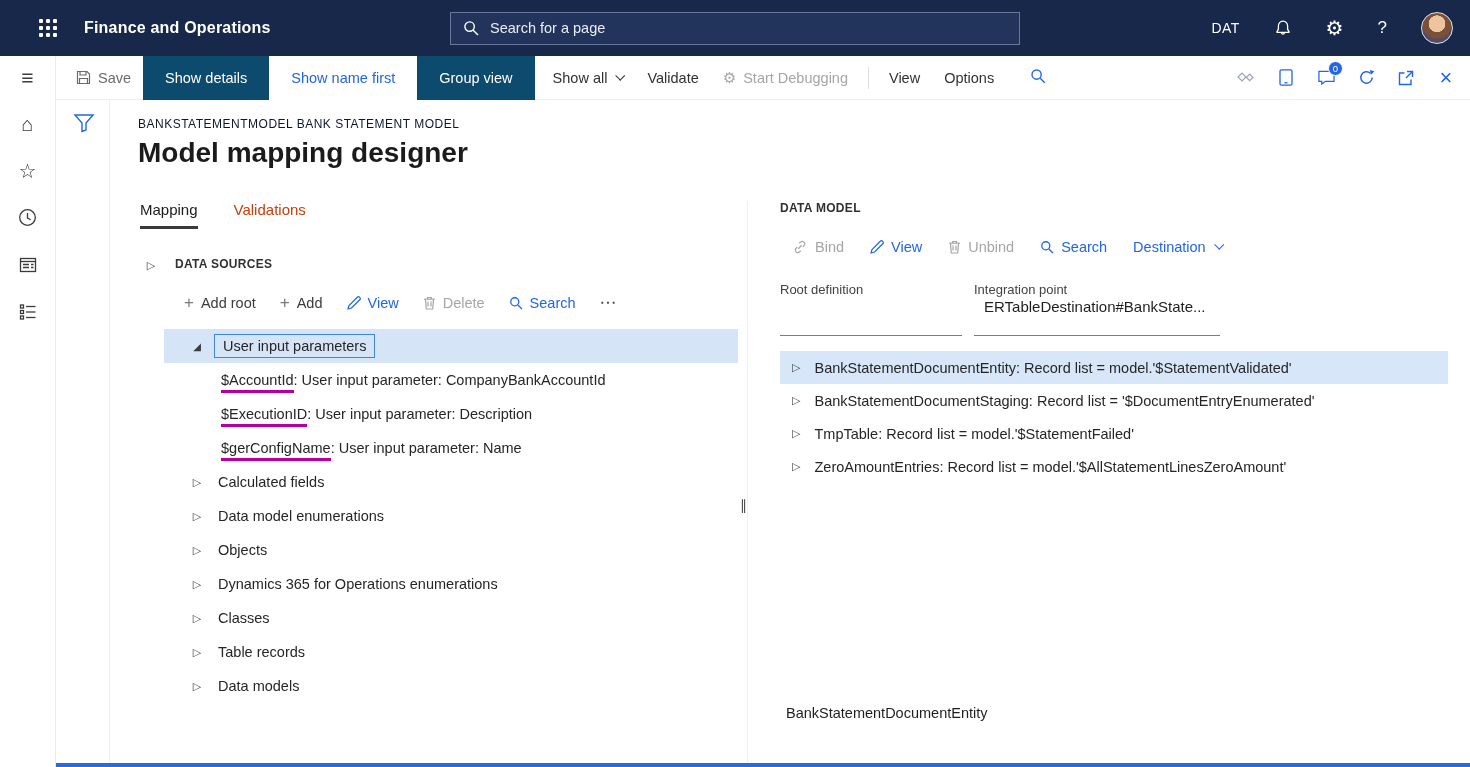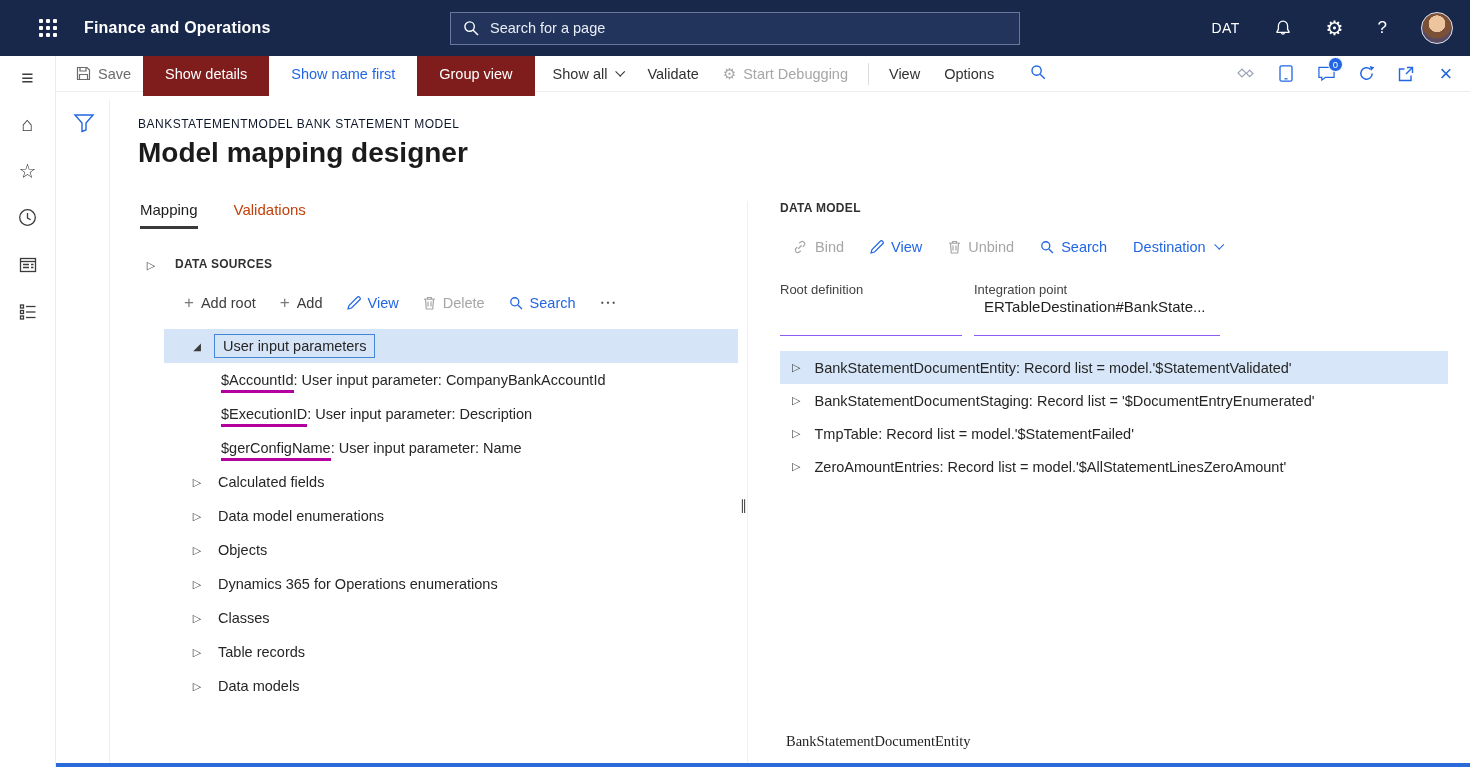--- a/index.html
+++ b/index.html
@@ -24,24 +24,24 @@
   .avatar { width:32px; height:32px; border-radius:50%; border:1px solid #dfe3ec;
     background: radial-gradient(circle at 50% 36%, #ecc49e 0 34%, #7a5036 35% 60%, #584a63 61% 100%); }
 
   
   .left-rail { position:absolute; top:56px; left:0; width:56px; bottom:0; background:#fff; border-right:1px solid #ECECEC; display:flex; flex-direction:column; align-items:center; z-index:4; }
   .rail-item { width:56px; height:47px; display:flex; align-items:center; justify-content:center; color:#3B3B3B; cursor:pointer; }
   .rail-hamburger { height:44px; font-size:21px; }
   .rail-glyph { font-size:20px; line-height:1; }
 
   
-  .actionbar { position:absolute; top:56px; left:56px; right:0; height:36px; background:#fff; border-bottom:1px solid #EDEDED; display:flex; align-items:center; }
+  .actionbar { position:absolute; top:56px; left:56px; right:0; height:44px; background:#fff; border-bottom:1px solid #EDEDED; display:flex; align-items:center; }
   .ab-item { display:flex; align-items:center; gap:7px; font-size:14.5px; color:#323130; padding:0 12px; height:44px; cursor:pointer; white-space:nowrap; }
   .ab-save { color:#6B6B6B; margin-left:8px; }
-  .ab-btn-blue { background:#7f1d1d; color:#fff; padding:0 22px; display:flex; align-items:center; height:44px; font-size:14.5px; cursor:pointer; white-space:nowrap; }
+  .ab-btn-blue { background:#0c4a6e; color:#fff; padding:0 22px; display:flex; align-items:center; height:44px; font-size:14.5px; cursor:pointer; white-space:nowrap; }
   .ab-btn-white { color:#2266E3; background:#fff; padding:0 22px; display:flex; align-items:center; height:44px; font-size:14.5px; cursor:pointer; white-space:nowrap; }
   .ab-disabled { color:#A6A6A6; }
   .ab-gear { font-size:15px; color:#A6A6A6; line-height:1; }
   .ab-divider { width:1px; height:22px; background:#DCDCDC; margin:0 8px; }
   .chev { width:7px; height:7px; border-right:1.6px solid currentColor; border-bottom:1.6px solid currentColor; transform:rotate(45deg) translateY(-1px); display:inline-block; margin-left:2px; margin-top:-3px; }
   .ab-search-icon { margin-left:24px; }
   .ab-right { margin-left:auto; display:flex; align-items:center; padding-right:4px; }
   .ab-icon { width:40px; height:44px; display:flex; align-items:center; justify-content:center; color:#2266E3; cursor:pointer; position:relative; }
   .ab-close { font-size:22px; }
   .badge { position:absolute; top:5px; right:3px; background:#2266E3; color:#fff; font-size:9.5px; min-width:15px; height:15px; border-radius:8px; display:flex; align-items:center; justify-content:center; border:1px solid #fff; }
@@ -96,21 +96,21 @@
   .field-ip { width:246px; }
   .field-label { font-size:13px; color:#424242; }
   .field-input { margin-top:13px; border-bottom:1px solid #8b5cf6; height:26px; font-size:15px; color:#1F1F1F; display:flex; align-items:flex-end; padding:0 10px 20px 10px; cursor:text; }
   .field-input input { border:none; outline:none; width:100%; font:inherit; background:transparent; }
   .ip-value { white-space:nowrap; overflow:hidden; }
 
   .dm-list { margin-top:15px; }
   .dm-row { height:33px; display:flex; align-items:center; padding-left:12px; gap:14px; font-size:14.5px; color:#262626; cursor:pointer; white-space:nowrap; }
   .dm-row.selected { background:#D7E6F8; }
   .dm-row .rtw { font-size:11px; color:#3C3C3C; flex:none; }
-  .dm-footer { margin-top:auto; padding:0 0 13px 6px; font-size:14.5px; color:#1F1F1F;font-family:Liberation Serif, serif; }
+  .dm-footer { margin-top:auto; padding:0 0 42px 6px; font-size:14.5px; color:#1F1F1F; }
 
   .bottom-bar { position:absolute; left:0; right:0; bottom:0; height:4px; background:#2B6BD9; }
 </style>
 </head>
 <body>
 
 <div class="screen">
 
   <header class="topbar">
     <div class="waffle">

